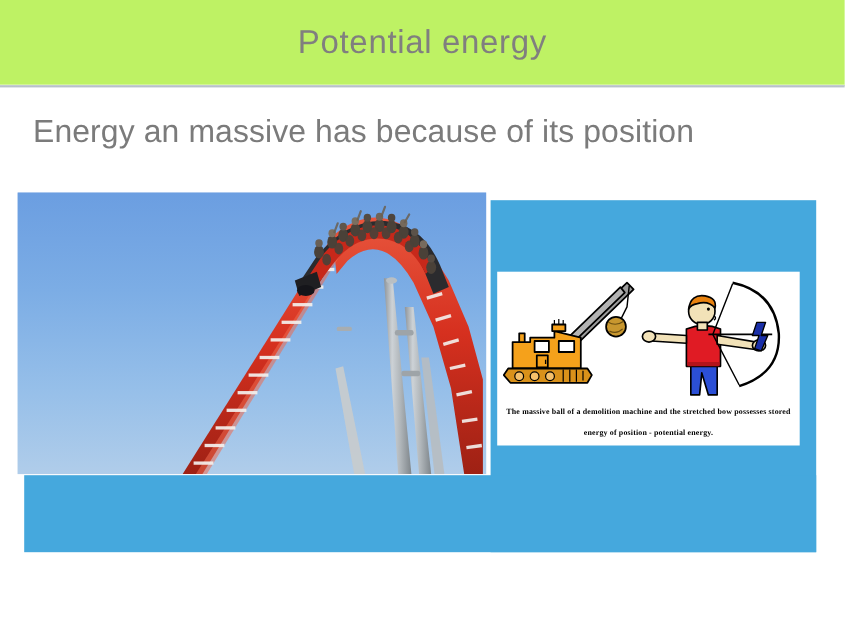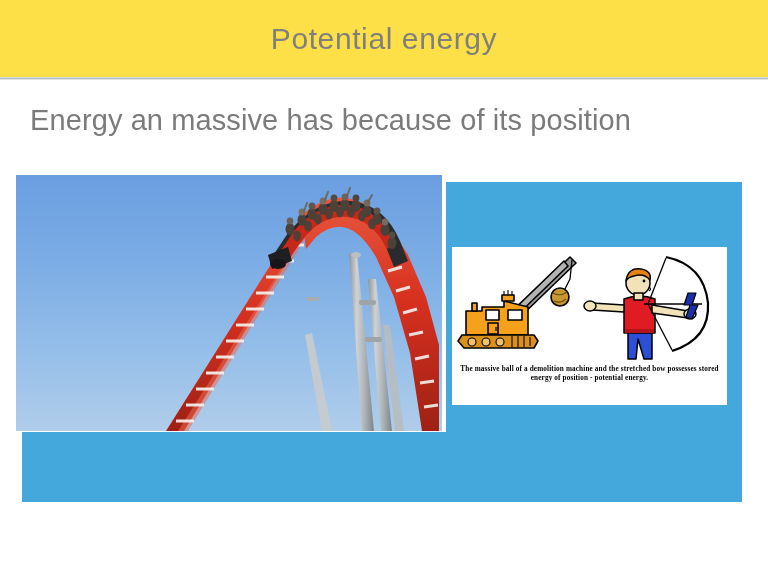--- a/index.html
+++ b/index.html
@@ -23,21 +23,21 @@
     height: 561px;
     background: #ffffff;
   }
 
   
   #slide-header {
     position: absolute;
     left: 0; top: 0;
     width: 768px;
     height: 78px;
-    background: #fde047;
+    background: #bef264;
     text-decoration: underline;
   }
   #slide-title {
     position: absolute;
     left: 0;
     top: 22px;
     width: 768px;
     text-align: center;
     font-family: "Liberation Sans", sans-serif;
     font-size: 30px;
@@ -119,21 +119,21 @@
 
   #illustration-caption {
     position: absolute;
     left: 4px;
     top: 118px;
     width: 267px;
     text-align: center;
     font-family: "Liberation Serif", serif;
     font-weight: bold;
     font-size: 7.2px;
-    line-height: 9px;
+    line-height: 19px;
     color: #000000;
     letter-spacing: 0.15px;
   }
 </style>
 </head>
 <body>
 
 <div id="slide">
 
   <div id="slide-header">

